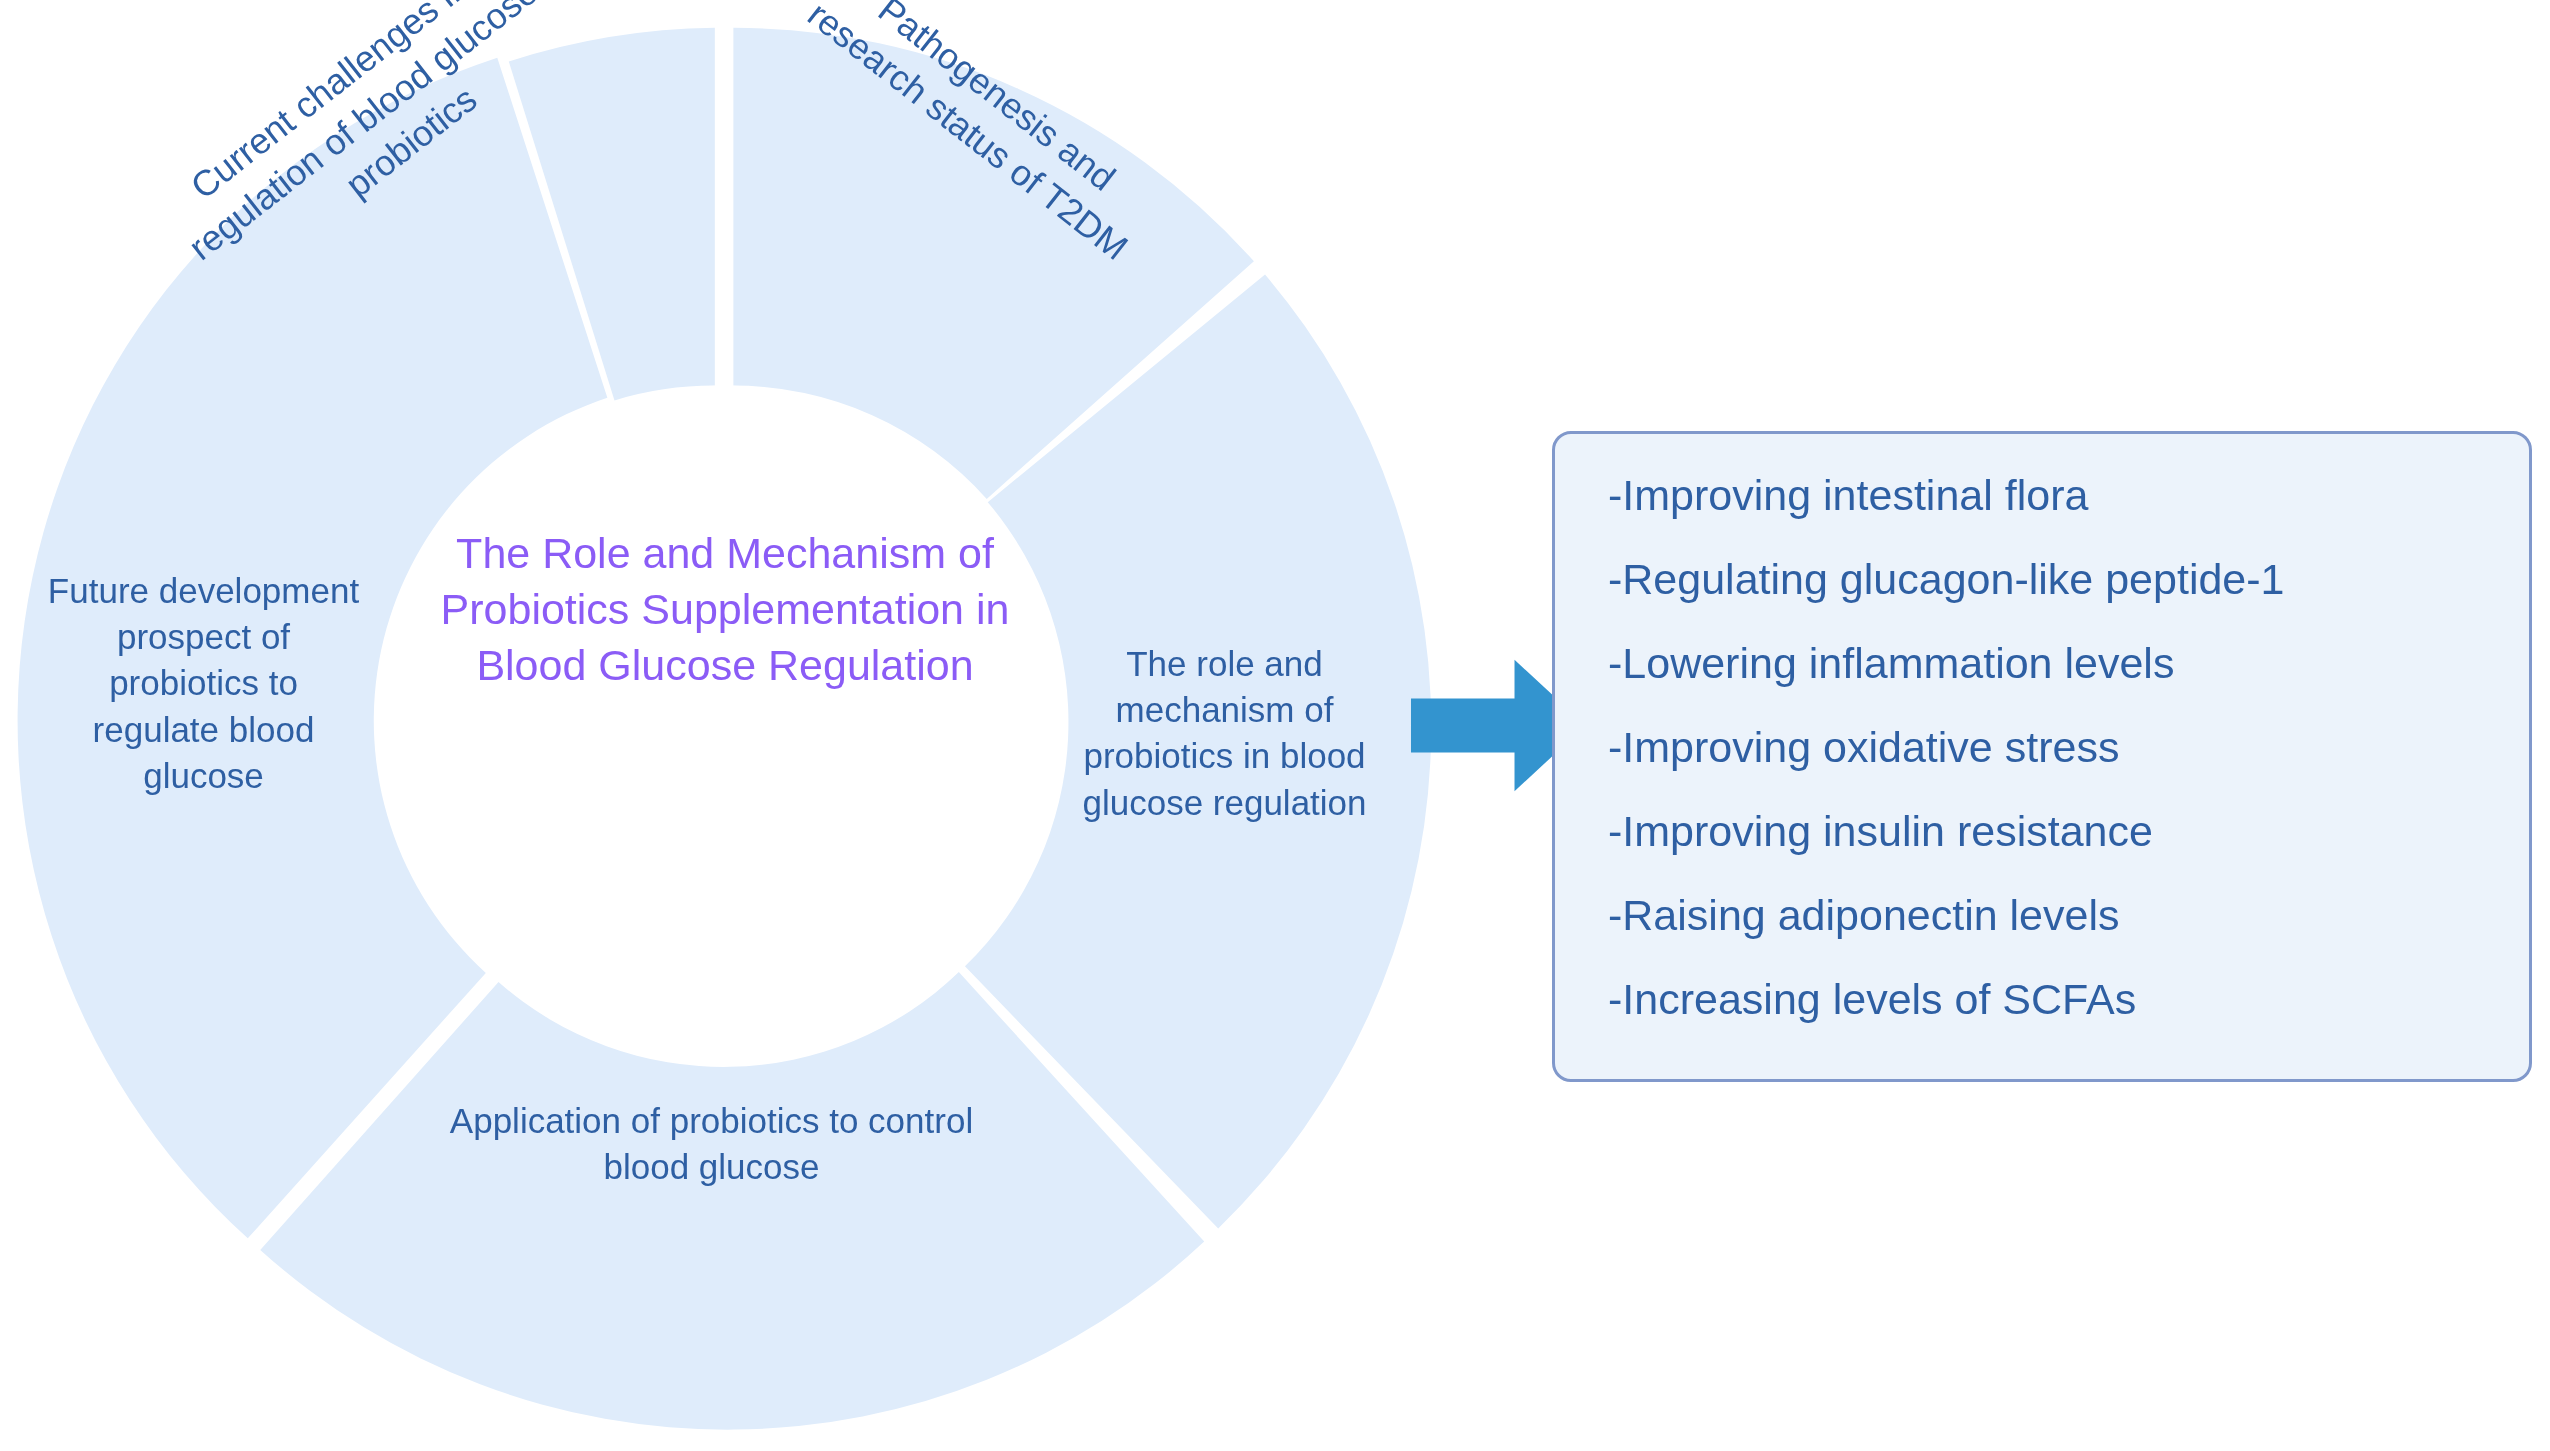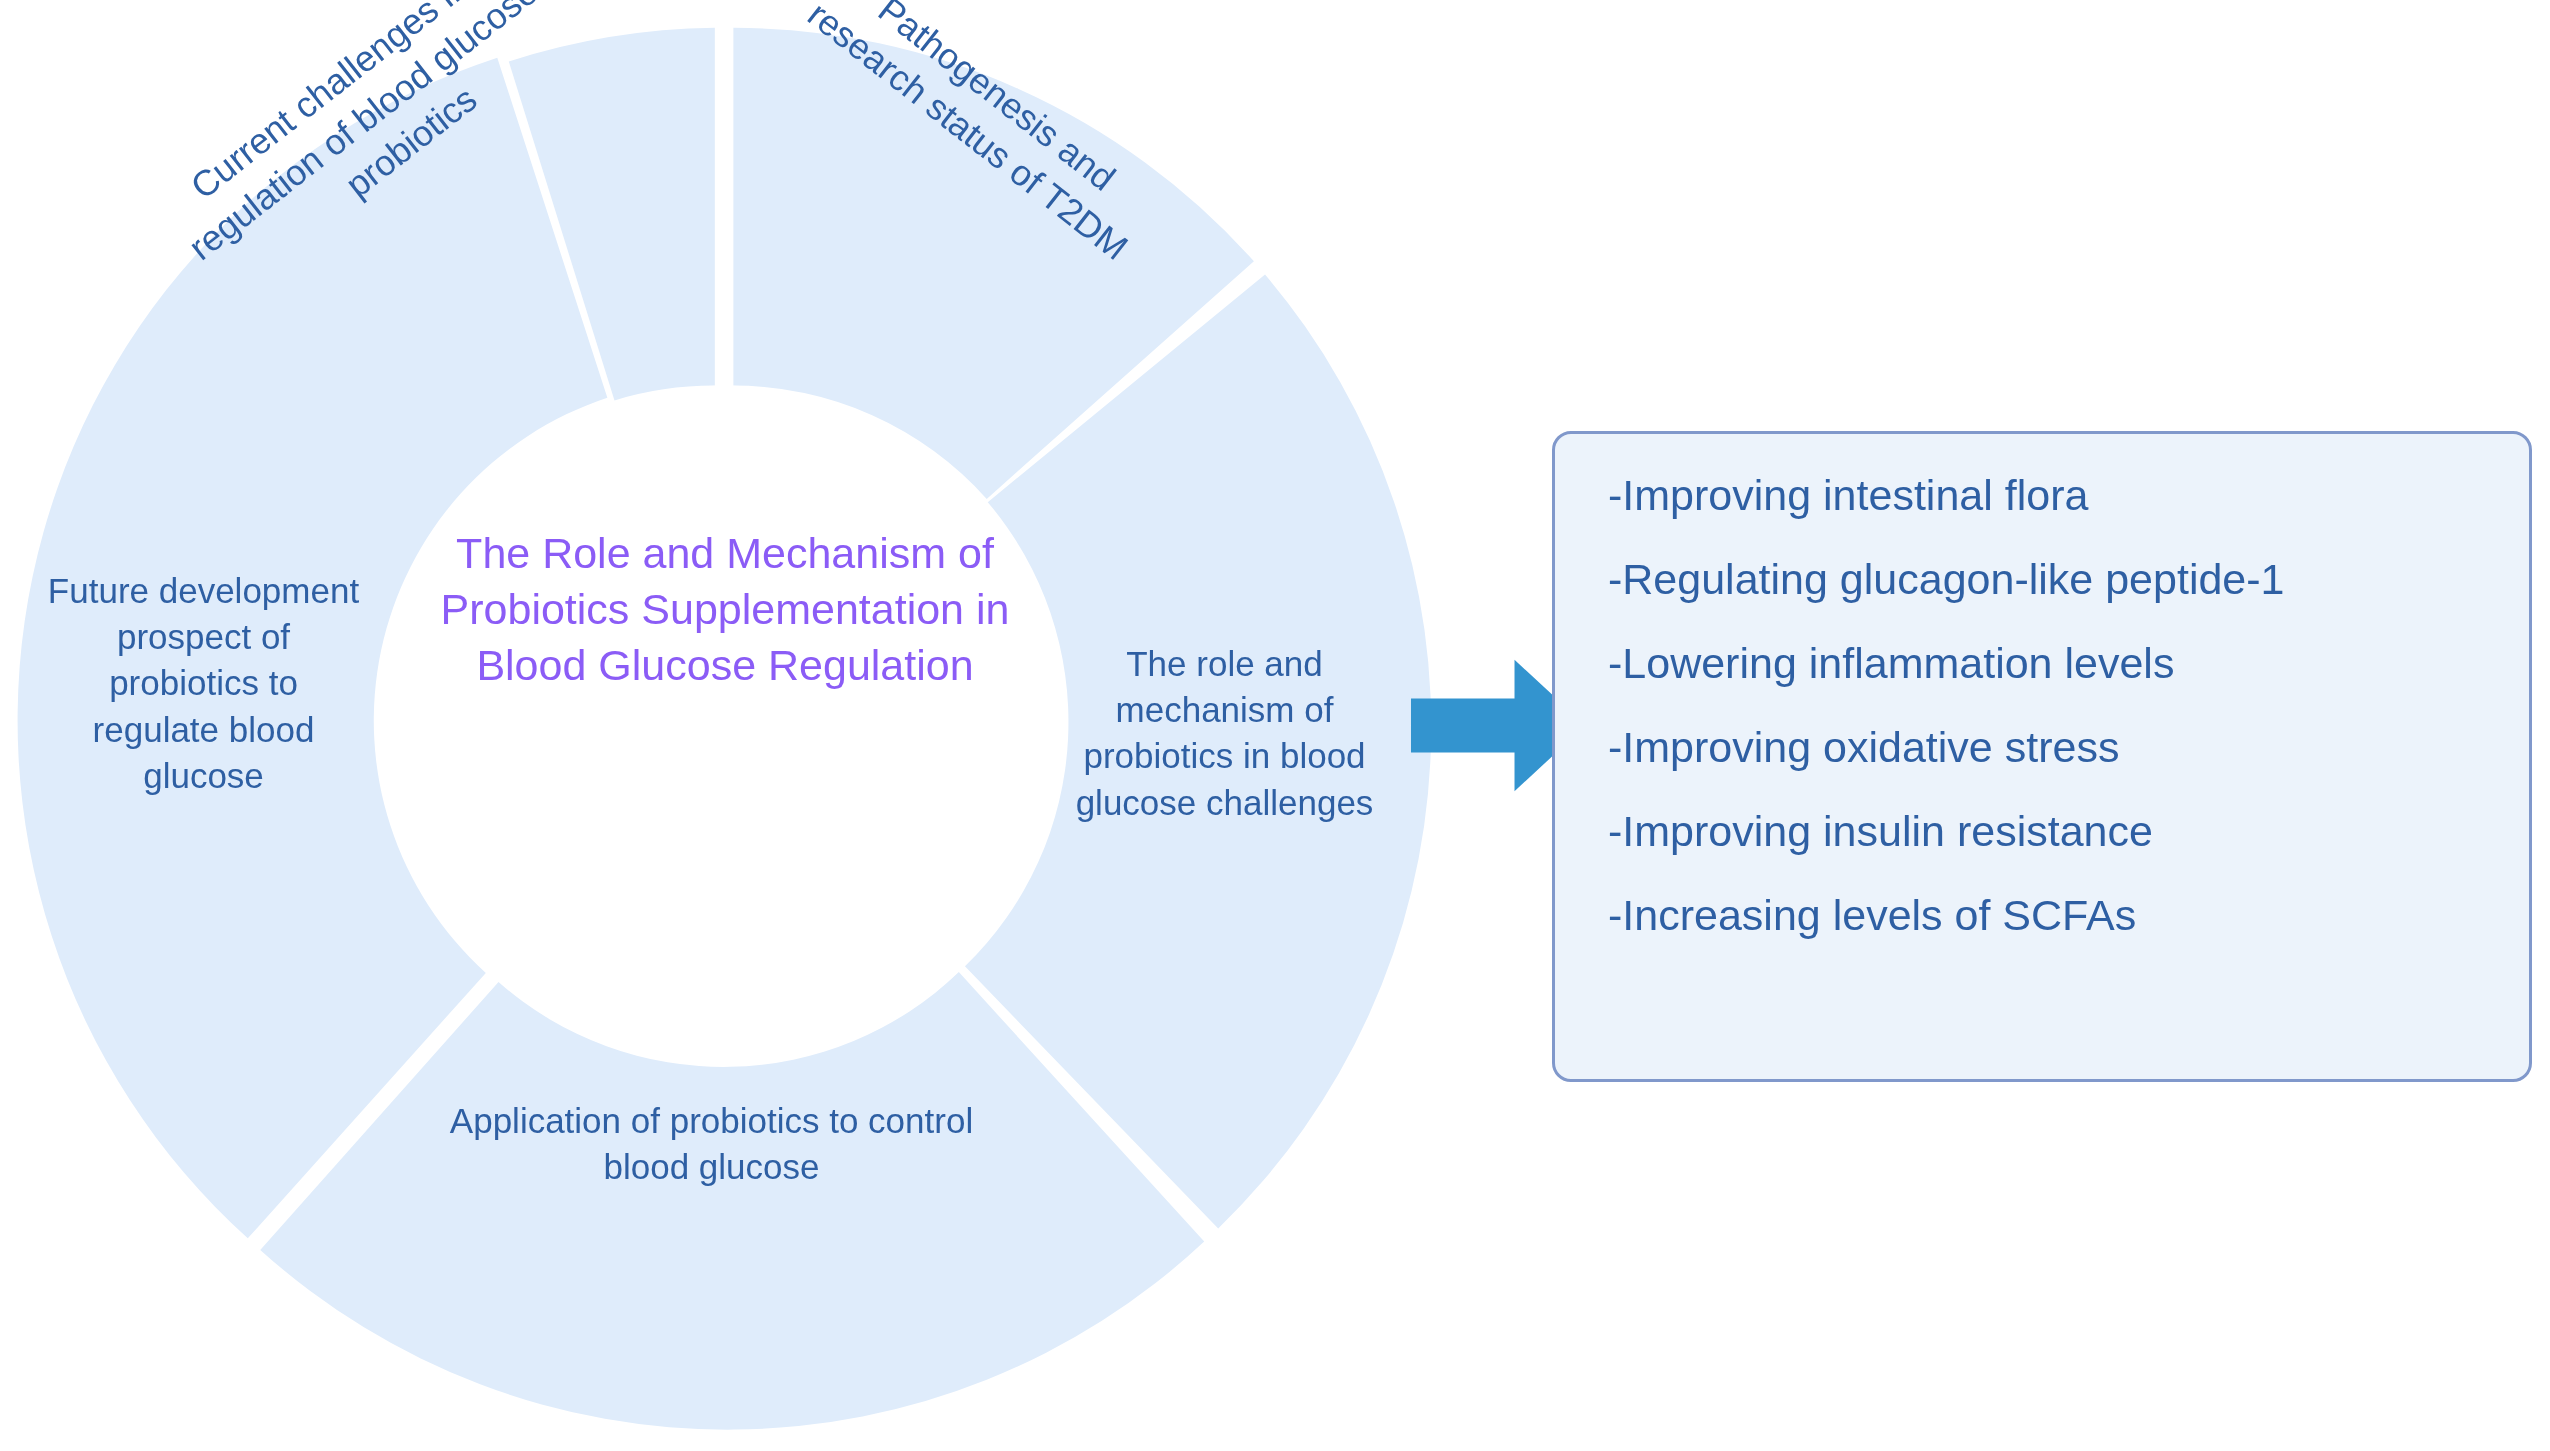--- a/index.html
+++ b/index.html
@@ -183,33 +183,34 @@
              L 1960 1024
              L 1960 974
              L 1826 974
              Z"></path>
   </svg>
 
   <div class="seg-label" id="label-current-challenges" style="color: rgb(46, 95, 163);">Current challenges in the regulation of blood glucose by probiotics</div>
 
   <div class="seg-label" id="label-pathogenesis" style="color: rgb(46, 95, 163);">Pathogenesis and research status of T2DM</div>
 
-  <div class="seg-label" id="label-role-mechanism" style="color: rgb(46, 95, 163);">The role and mechanism of probiotics in blood glucose challenges</div>
+  <div class="seg-label" id="label-role-mechanism" style="color: rgb(46, 95, 163);">The role and mechanism of probiotics in blood glucose regulation</div>
 
   <div class="seg-label" id="label-application" style="color: rgb(46, 95, 163);">Application of probiotics to control blood glucose</div>
 
   <div class="seg-label" id="label-future-development" style="color: rgb(46, 95, 163);">Future development prospect of probiotics to regulate blood glucose</div>
 
   <div id="center-title" style="color: #8b5cf6;">The Role and Mechanism of Probiotics Supplementation in Blood Glucose Regulation</div>
 
   <div id="mechanism-box" style="background: rgb(236, 243, 251); border-color: rgb(128, 152, 203);">
     <ul id="mechanism-list">
       <li style="color: rgb(46, 95, 163);">-Improving intestinal flora</li>
       <li style="color: rgb(46, 95, 163);">-Regulating glucagon-like peptide-1</li>
       <li style="color: rgb(46, 95, 163);">-Lowering inflammation levels</li>
       <li style="color: rgb(46, 95, 163);">-Improving oxidative stress</li>
       <li style="color: rgb(46, 95, 163); margin-top: 8px;">-Improving insulin resistance</li>
+      <li style="color: rgb(46, 95, 163);">-Raising adiponectin levels</li>
       <li style="color: rgb(46, 95, 163);">-Increasing levels of SCFAs</li>
     </ul>
   </div>
 
 </div>
 
 
 </body></html>

